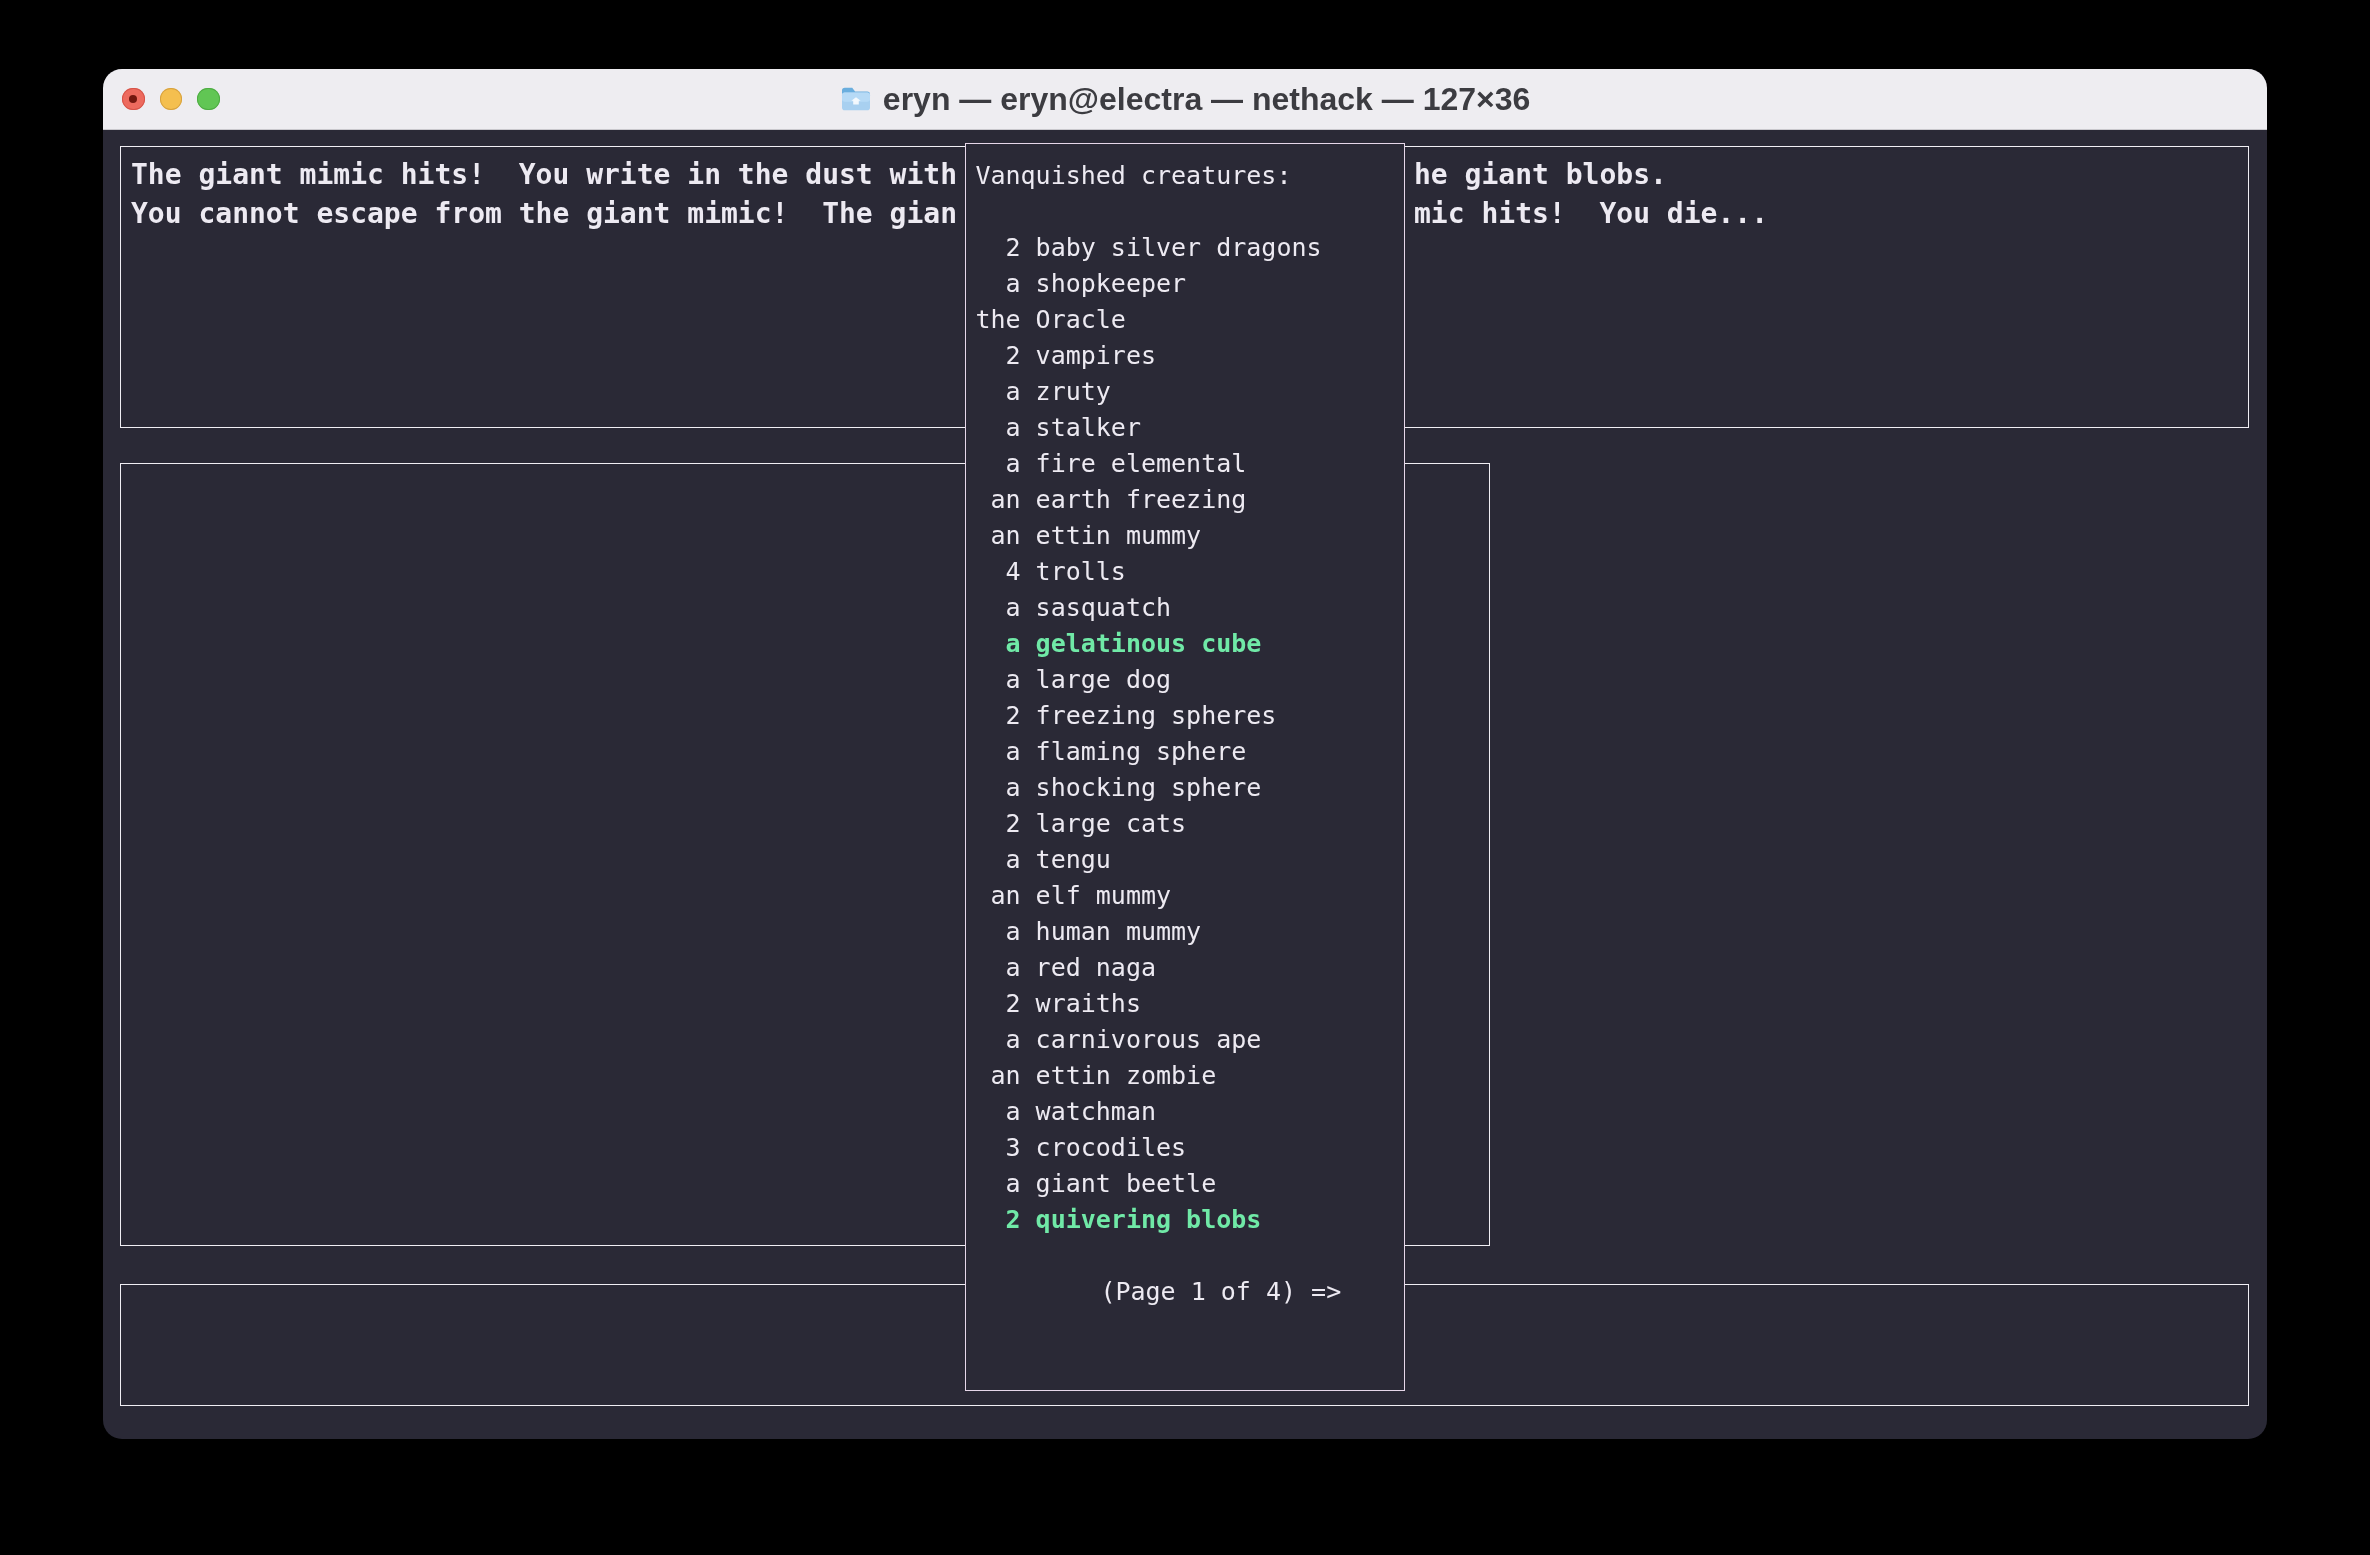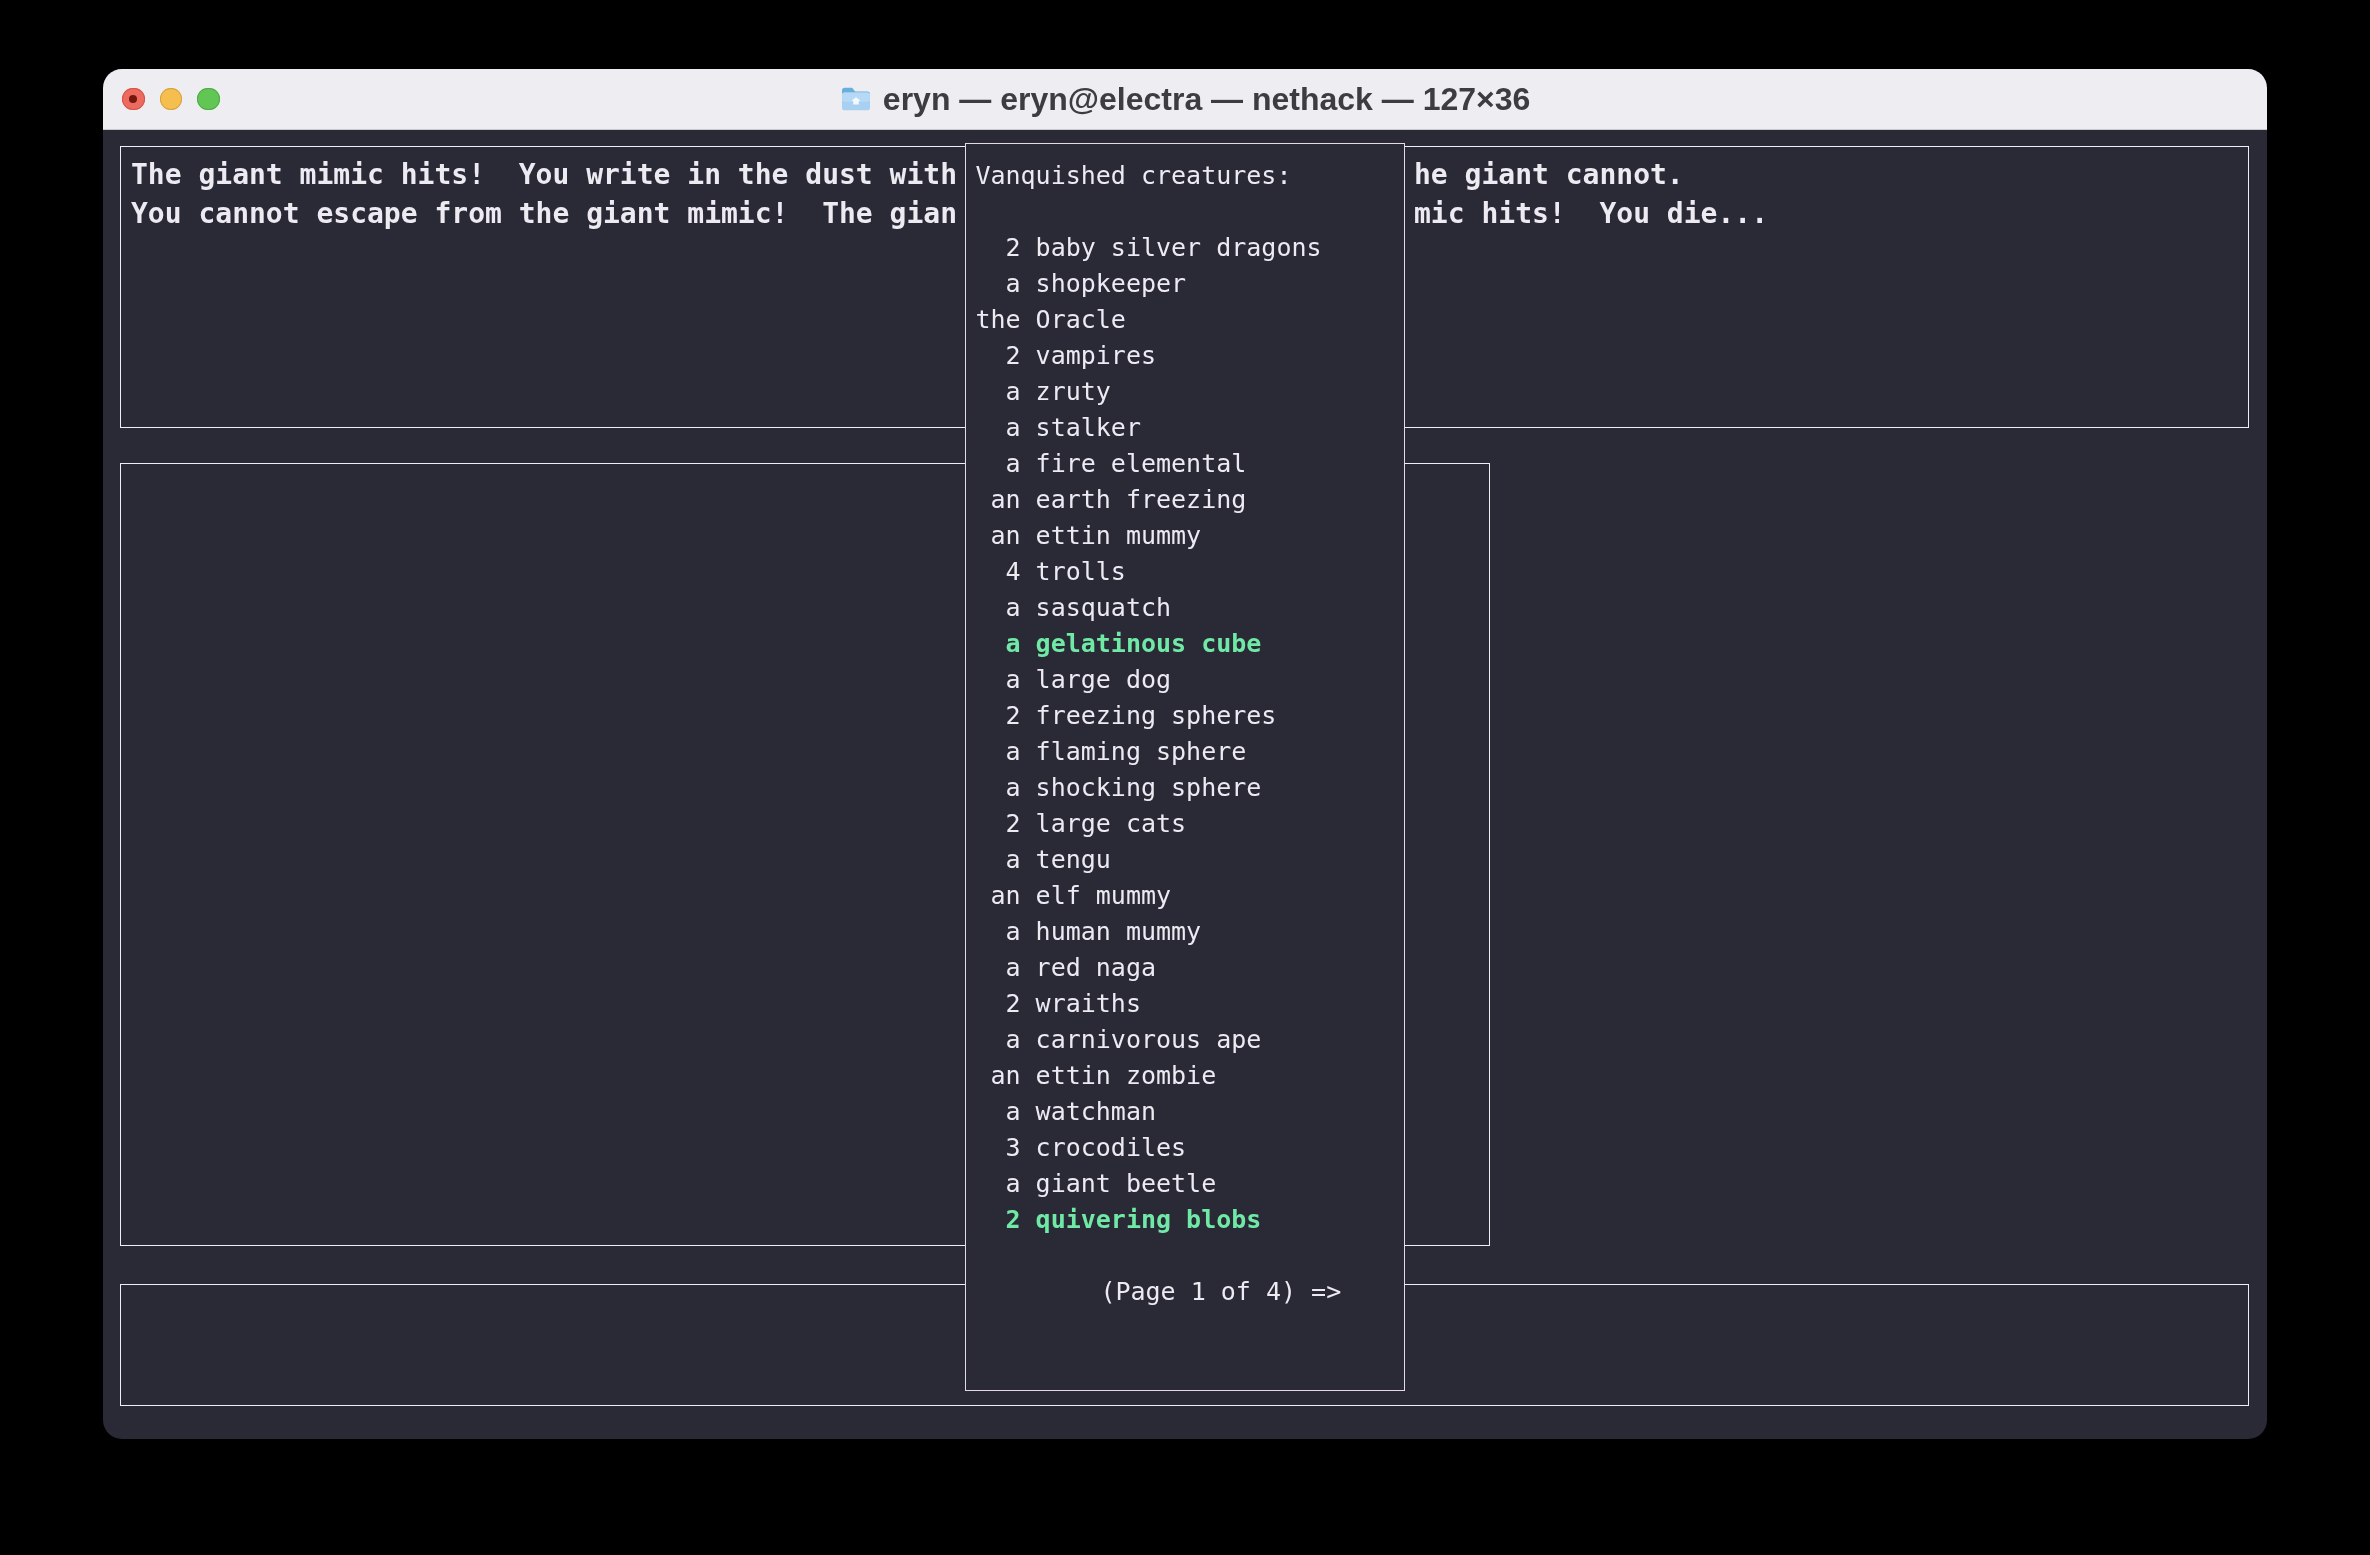--- a/index.html
+++ b/index.html
@@ -120,21 +120,21 @@
         <span class="titletext">eryn — eryn@electra — nethack — 127×36</span>
       </div>
     </div>
 
     <div class="term">
       <div class="tbox topbox"></div>
       <div class="tbox midbox"></div>
       <div class="tbox botbox"></div>
 
       <div class="msg l1 left">The giant mimic hits!  You write in the dust with</div>
-      <div class="msg l1 right">he giant cannot.</div>
+      <div class="msg l1 right">he giant blobs.</div>
       <div class="msg l2 left">You cannot escape from the giant mimic!  The gian</div>
       <div class="msg l2 right">mic hits!  You die...</div>
 
       <div class="overlay">
         <div class="menurow header">Vanquished creatures:</div>
         <div class="menulist" id="menu-list">
             <div class="menurow item">  2 baby silver dragons</div>
             <div class="menurow item">  a shopkeeper</div>
             <div class="menurow item">the Oracle</div>
             <div class="menurow item">  2 vampires</div>

